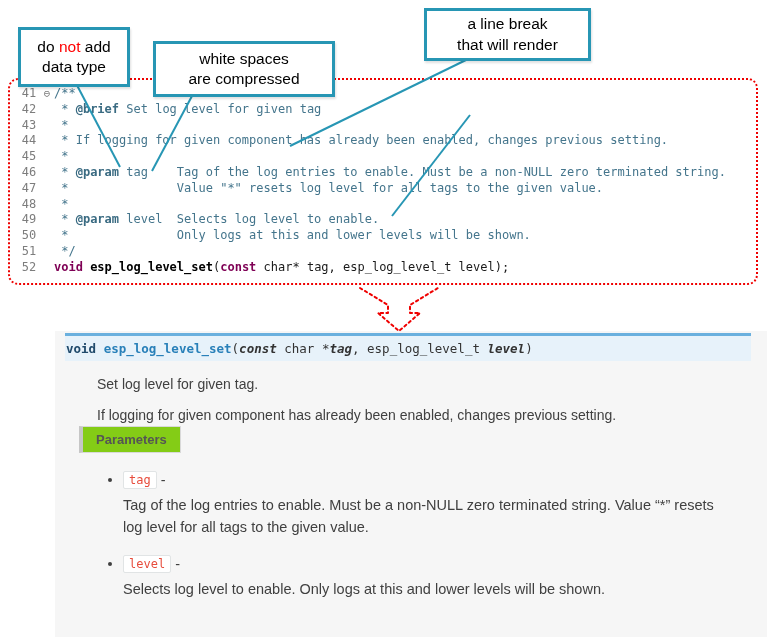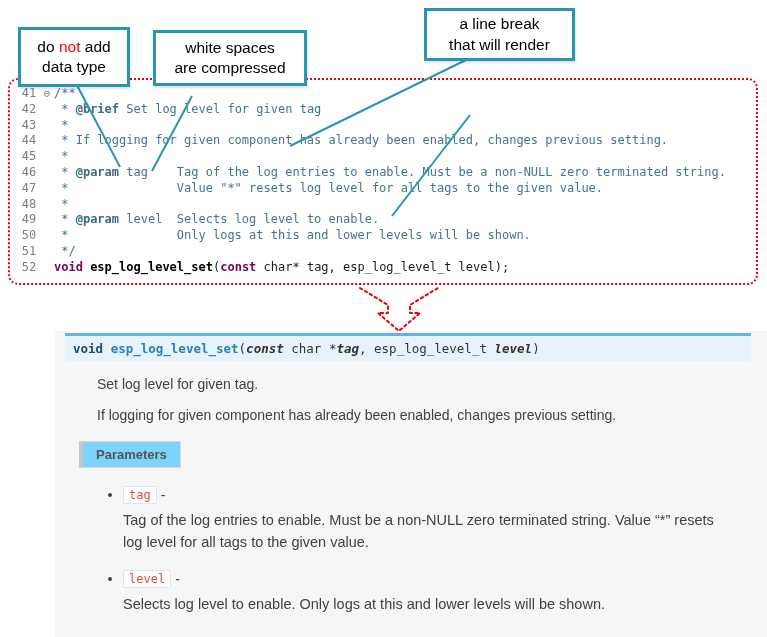--- a/index.html
+++ b/index.html
@@ -30,28 +30,28 @@
   .tok-c { color:#44758c; }
   .tok-d { color:#3a6b82; font-weight:bold;text-align:center; }
   .tok-k { color:#7f0055; font-weight:bold; }
   .tok-f { color:#000; font-weight:bold; }
   .tok-p { color:#1a1a1a; }
 
   
   .doc-panel { position:absolute; left:55px; top:331px; width:712px; height:306px;
                background:#f6f6f6; z-index:1; }
   .sig-bar { margin:2px 16px 0 10px; border-top:3px solid #6ab0de; background:#e7f2fa;
-             padding:5px 8px; font-family:"DejaVu Sans Mono","Liberation Mono",monospace;
+             padding:5px 1px; font-family:"DejaVu Sans Mono","Liberation Mono",monospace;
              font-size:12.5px; color:#333; }
   .sig-kw { font-weight:bold; color:#204a6b; }
   .sig-nm { font-weight:bold; color:#2980b9; }
   .sig-it { font-style:italic; font-weight:bold; color:#333; }
   .sig-pl { color:#333; }
   .doc-p { margin:15px 20px 0 42px; font-size:14px; color:#404040; }
-  .params-label { display:inline-block; margin:18px 0 0 24px; background:#7dd3fc;
+  .params-label { display:inline-block; margin:3px 0 0 24px; background:#84cc16;
                   border:1px solid #d9d9d9; border-left:4px solid #c6c6c6;
                   padding:5px 13px; font-size:13px; font-weight:bold; color:#555; }
   .param-list { margin:18px 0 0 46px; padding-left:22px; list-style:disc; width:630px; }
   .param-list li { margin-bottom:16px; font-size:14.5px; color:#404040; }
   .param-head { display:flex; align-items:center; gap:4px; }
   .chip { font-family:"DejaVu Sans Mono","Liberation Mono",monospace; font-size:12px;
           color:#e74c3c; background:#fff; border:1px solid #e1e4e5; padding:1px 5px;
           border-radius:2px; }
   .sep { color:#404040; }
   .param-desc { margin-top:6px; line-height:1.5; }
@@ -66,25 +66,25 @@
     <line x1="192" y1="96" x2="152" y2="171" stroke="#2796b4" stroke-width="2"></line>
     <line x1="468" y1="59" x2="290" y2="146" stroke="#2796b4" stroke-width="2"></line>
     <line x1="470" y1="115" x2="392" y2="216" stroke="#2796b4" stroke-width="2"></line>
     <path d="M 360,288 L 388,305 L 388,313 L 378,313 L 399,331 L 420,313 L 410,313 L 410,305 L 438,288" fill="none" stroke="#ef0000" stroke-width="2" stroke-dasharray="2.5,3.2" stroke-linecap="round" stroke-linejoin="round"></path>
   </svg>
 
   <div class="callout" style="left:18px;  top:27px; width:112px; height:60px">
       <div><span>do </span><span class="red">not</span><span> add</span></div>
       <div><span>data type</span></div>
     </div>
-  <div class="callout" style="left:153px; top:30px; width:154px; height:56px">
+  <div class="callout" style="left:153px; top:41px; width:182px; height:56px">
       <div><span>white spaces</span></div>
       <div><span>are compressed</span></div>
     </div>
-  <div class="callout" style="left:424px; top:8px;  width:151px; height:53px">
+  <div class="callout" style="left:424px; top:8px;  width:167px; height:53px">
       <div><span>a line break</span></div>
       <div><span>that will render</span></div>
     </div>
 
   <div class="code-block">
     <div>
         <div class="code-line"><span class="gutter">41</span><span class="fold">⊖</span><span class="code-text"><span class="tok-c">/**</span></span></div>
         <div class="code-line"><span class="gutter">42</span><span class="fold"></span><span class="code-text"><span class="tok-c"> * </span><span class="tok-d">@brief</span><span class="tok-c"> Set log level for given tag</span></span></div>
         <div class="code-line"><span class="gutter">43</span><span class="fold"></span><span class="code-text"><span class="tok-c"> *</span></span></div>
         <div class="code-line"><span class="gutter">44</span><span class="fold"></span><span class="code-text"><span class="tok-c"> * If logging for given component has already been enabled, changes previous setting.</span></span></div>

